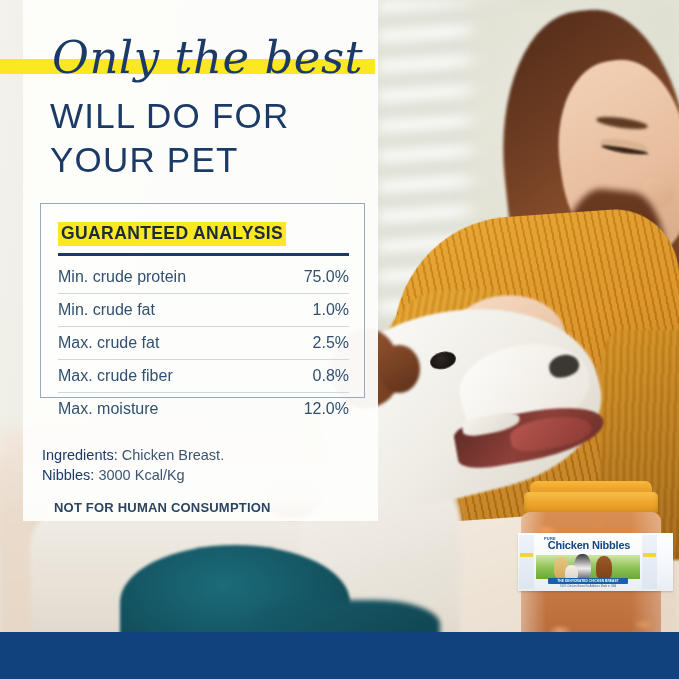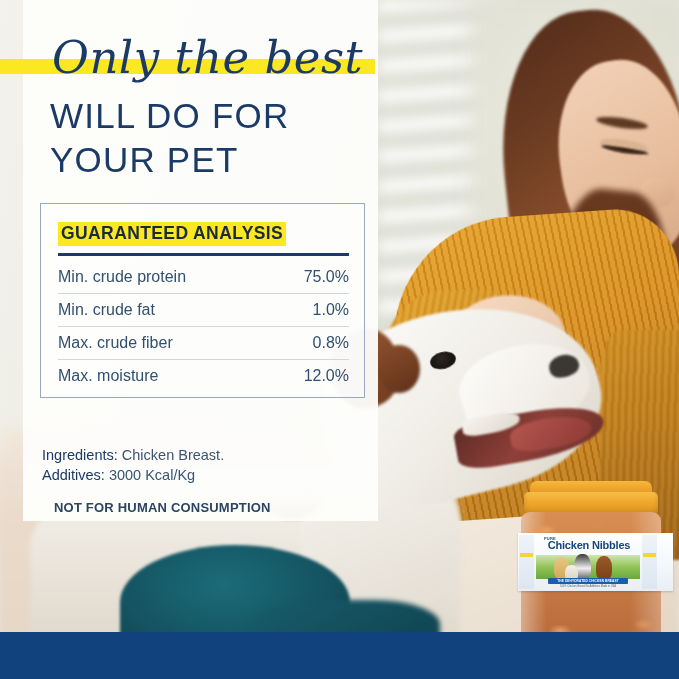--- a/index.html
+++ b/index.html
@@ -457,35 +457,39 @@
       <tbody>
         <tr>
           <td>Min. crude protein</td>
           <td class="val">75.0%</td>
         </tr>
         <tr>
           <td>Min. crude fat</td>
           <td class="val">1.0%</td>
         </tr>
         <tr>
+          <td>Max. crude fat</td>
+          <td class="val">2.5%</td>
+        </tr>
+        <tr>
           <td>Max. crude fiber</td>
           <td class="val">0.8%</td>
         </tr>
         <tr>
           <td>Max. moisture</td>
           <td class="val">12.0%</td>
         </tr>
       </tbody>
     </table>
   </div>
 
   <p class="ing">
     <b>Ingredients:</b>
     <span>Chicken Breast.</span><br>
-    <b>Additives:</b>
+    <b>Nibbles:</b>
     <span>3000 Kcal/Kg</span>
   </p>
   <p class="nfhc">NOT FOR HUMAN CONSUMPTION</p>
 
   <div class="jar">
     <div class="jar-lid"></div>
     <div class="jar-lid2"></div>
     <div class="jar-body">
       <div class="treats"></div>
     </div>

